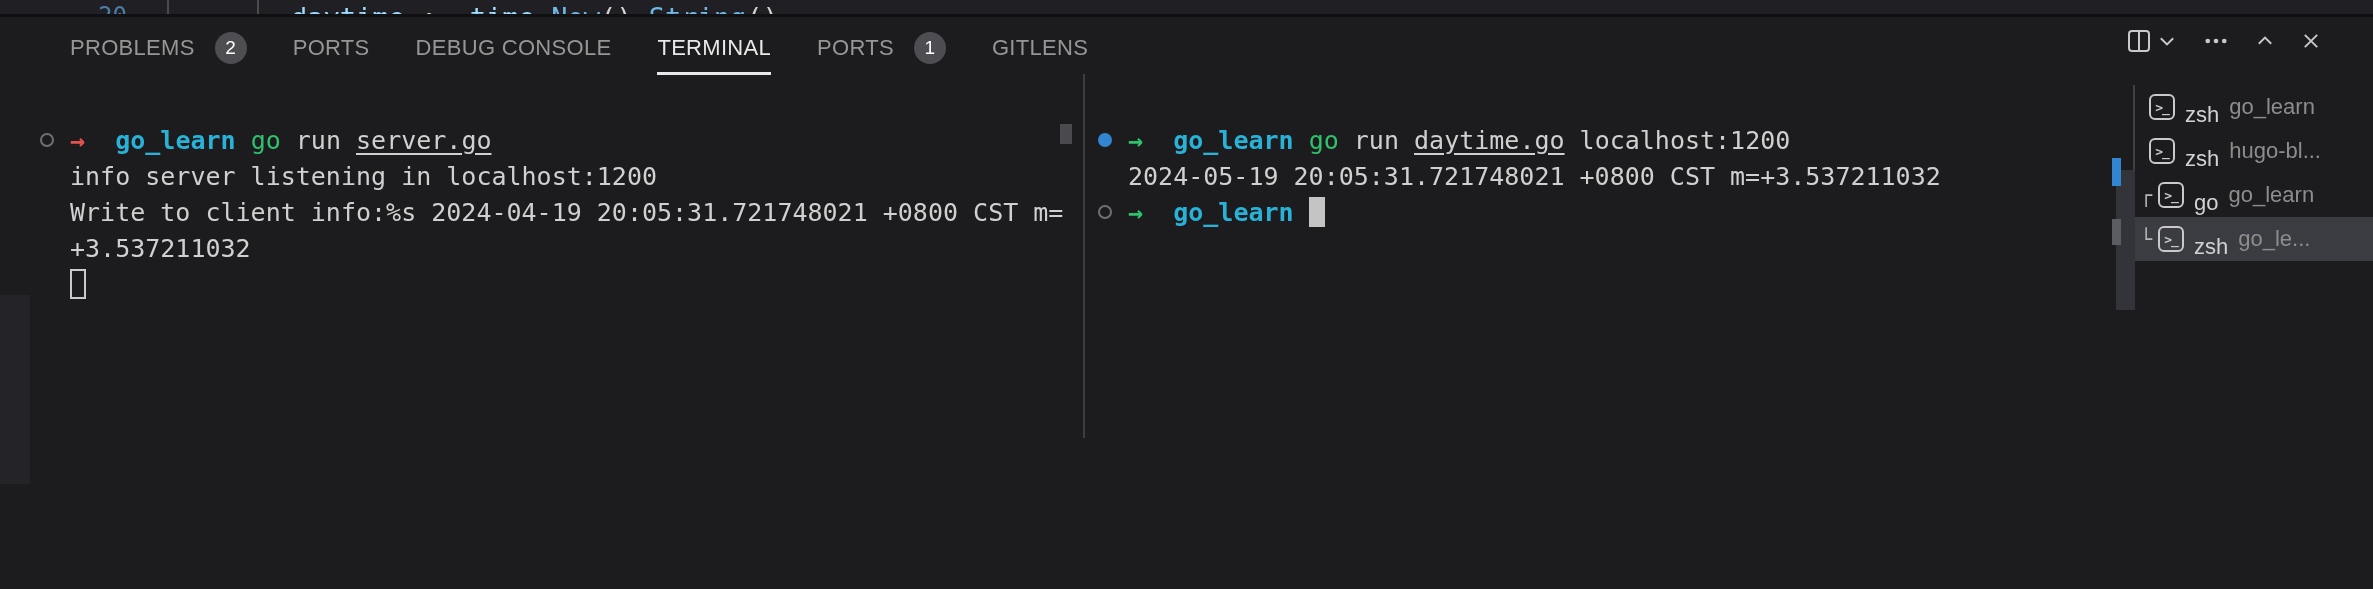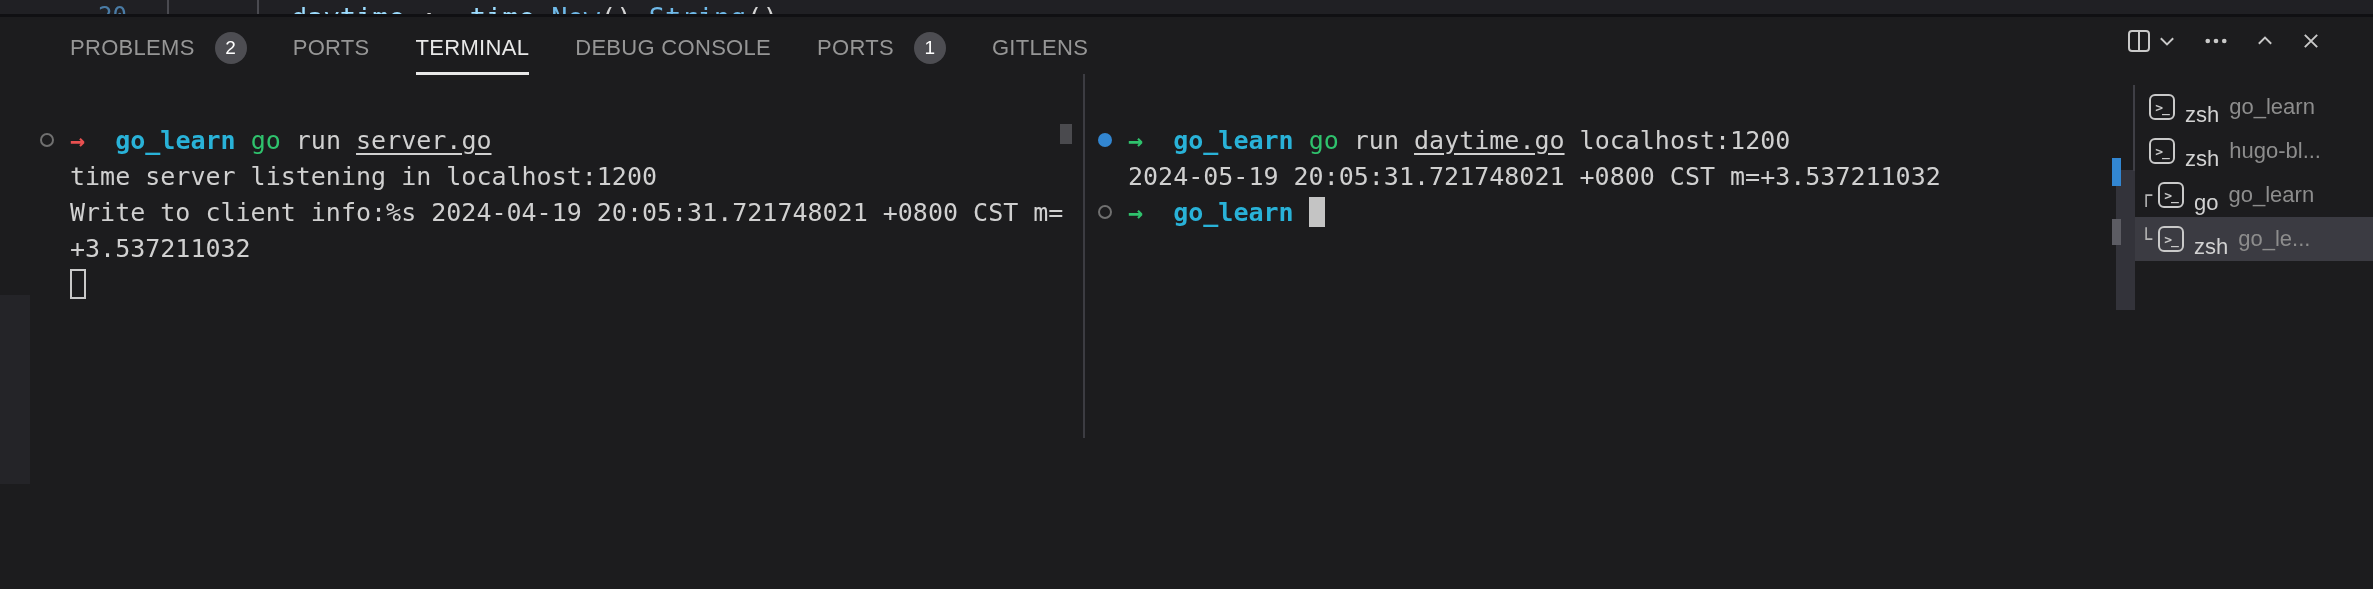--- a/index.html
+++ b/index.html
@@ -89,25 +89,25 @@
   <div class="strip-border"></div>
 
   <div class="tabs">
       <div class="tab">
         <span>PROBLEMS</span>
         <span class="badge">2</span>
       </div>
       <div class="tab">
         <span>PORTS</span>
       </div>
+      <div class="tab">
+        <span>DEBUG CONSOLE</span>
+      </div>
       <div class="tab active">
         <span>TERMINAL</span>
-      </div>
-      <div class="tab">
-        <span>DEBUG CONSOLE</span>
       </div>
       <div class="tab">
         <span>PORTS</span>
         <span class="badge">1</span>
       </div>
       <div class="tab">
         <span>GITLENS</span>
       </div>
     </div>
 
@@ -134,21 +134,21 @@
       </span>
       <span class="action">
         <svg width="22" height="22" viewBox="0 0 16 16" fill="none">
           <path d="M3.5 3.5l9 9M12.5 3.5l-9 9" stroke="#c9c9c9" stroke-width="1.4"></path>
         </svg>
       </span>
     </div>
 
   <div class="term left">
       <div class="term-line"><span class="gutter"><span class="dec-outline"></span></span><span class="segs"><span class="seg-arrow-red">→</span><span>  </span><span class="seg-cyan-bold">go_learn</span><span> </span><span class="seg-green">go</span><span> run </span><span class="seg-underline">server.go</span></span></div>
-      <div class="term-line"><span class="gutter"></span><span class="segs"><span>time server listening in localhost:1200</span></span></div>
+      <div class="term-line"><span class="gutter"></span><span class="segs"><span>info server listening in localhost:1200</span></span></div>
       <div class="term-line"><span class="gutter"></span><span class="segs"><span>Write to client info:%s 2024-04-19 20:05:31.721748021 +0800 CST m=</span></span></div>
       <div class="term-line"><span class="gutter"></span><span class="segs"><span>+3.537211032</span></span></div>
       <div class="term-line"><span class="gutter"></span><span class="segs"></span><span class="cursor-outline"></span></div>
     </div>
   <div class="pane-divider"></div>
   <div class="term right">
       <div class="term-line"><span class="gutter"><span class="dec-blue"></span></span><span class="segs"><span class="seg-arrow-green">→</span><span>  </span><span class="seg-cyan-bold">go_learn</span><span> </span><span class="seg-green">go</span><span> run </span><span class="seg-underline">daytime.go</span><span> localhost:1200</span></span></div>
       <div class="term-line"><span class="gutter"></span><span class="segs"><span>2024-05-19 20:05:31.721748021 +0800 CST m=+3.537211032</span></span></div>
       <div class="term-line"><span class="gutter"><span class="dec-outline"></span></span><span class="segs"><span class="seg-arrow-green">→</span><span>  </span><span class="seg-cyan-bold">go_learn</span><span> </span></span><span class="cursor-filled"></span></div>
     </div>

